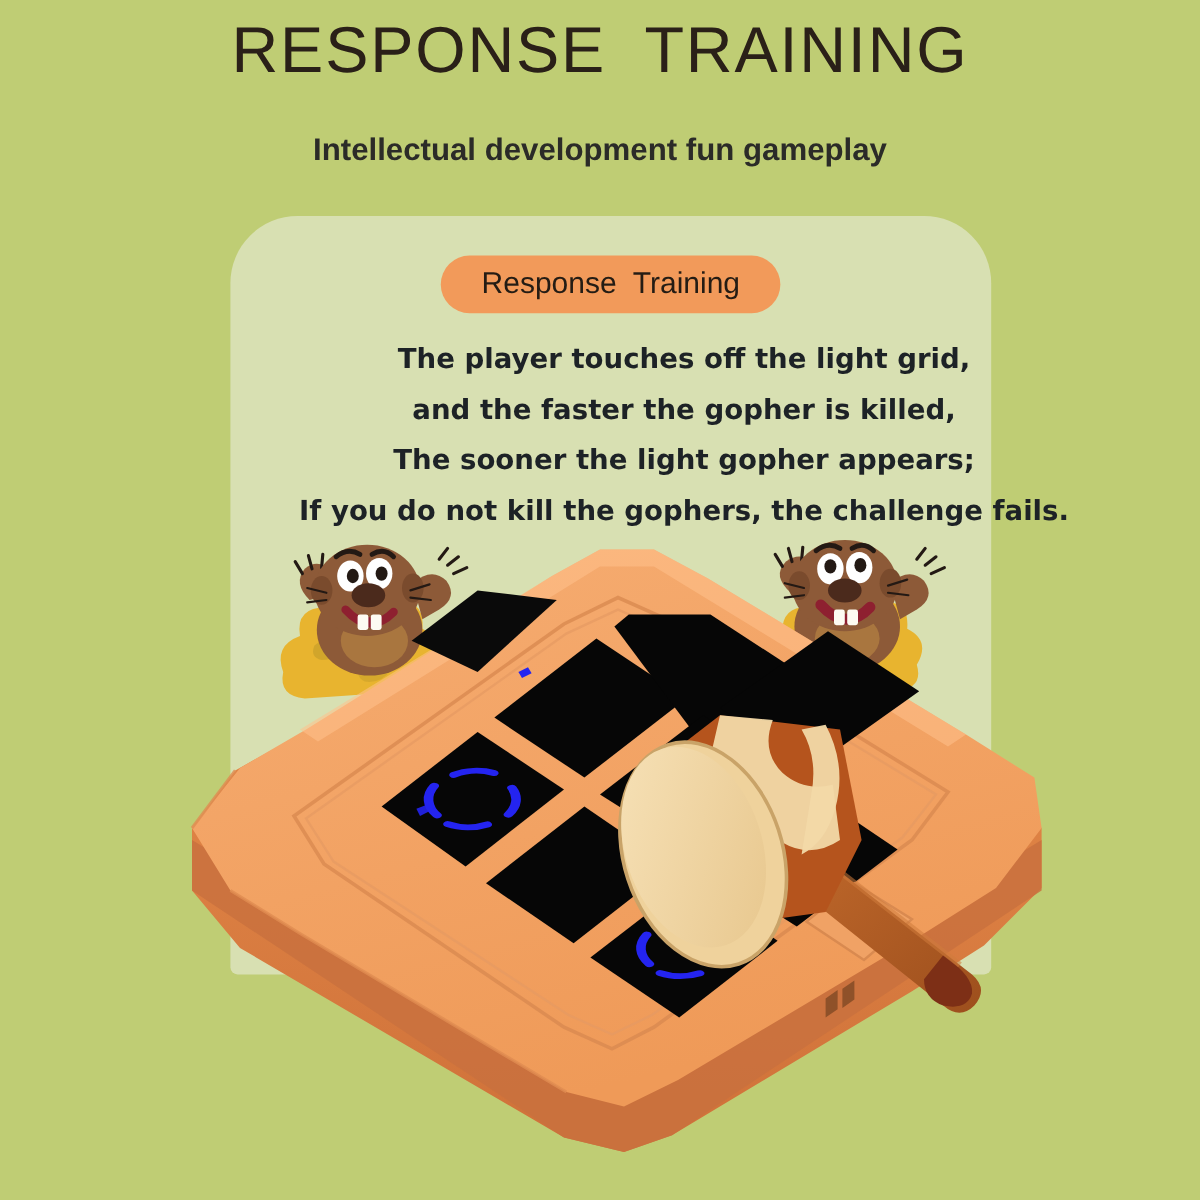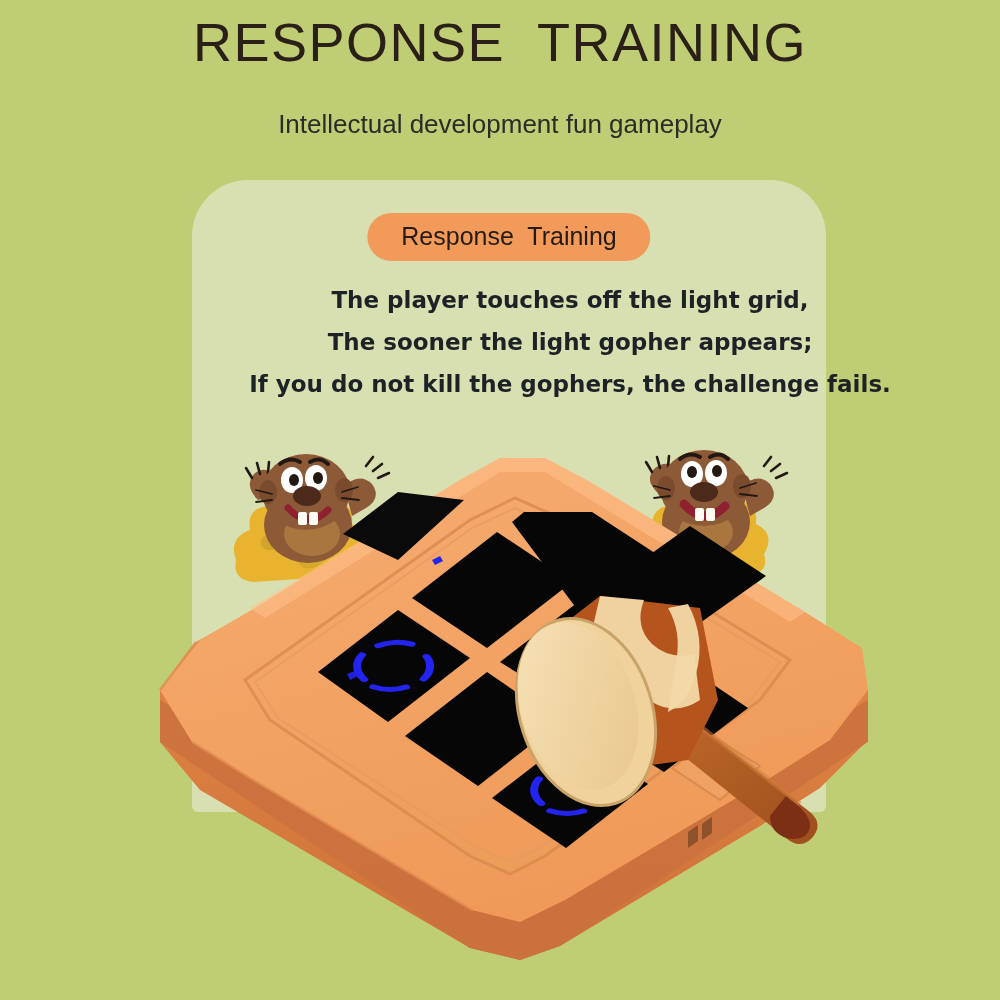--- a/index.html
+++ b/index.html
@@ -13,21 +13,21 @@
 
   
   #page-title{
     position:absolute;left:0;top:12px;width:1000px;text-align:center;
     font-family:"Liberation Sans", sans-serif;
     font-size:54px;line-height:60px;font-weight:400;
     letter-spacing:1.5px;color:#2a2018;white-space:pre;
   }
   #page-subtitle{
     position:absolute;left:0;top:108px;width:1000px;text-align:center;
-    font-size:26px;line-height:32px;font-weight:400;color:#2b2b28;
+    font-size:26px;line-height:32px;font-weight:700;color:#2b2b28;
   }
 
   
   #info-card{
     position:absolute;left:192px;top:180px;width:634px;height:632px;
     background:#d8e0b2;border-radius:56px 56px 6px 6px;
   }
   #badge{
     position:absolute;left:50%;transform:translateX(-50%);top:33px;
     background:#f29a5a;border-radius:26px;
@@ -50,20 +50,21 @@
 
 <div class="stage">
 
   <div id="page-title">RESPONSE  TRAINING</div>
   <div id="page-subtitle">Intellectual development fun gameplay</div>
 
   <div id="info-card">
     <div id="badge">Response  Training</div>
     <div id="instructions">
       <span class="line">The player touches off the light grid,</span>
+      <span class="line">and the faster the gopher is killed,</span>
       <span class="line">The sooner the light gopher appears;</span>
       <span class="line">If you do not kill the gophers, the challenge fails.</span>
     </div>
   </div>
 
   <svg id="toy-illustration" viewBox="0 0 1000 1000">
     <defs>
       <linearGradient id="gTop" x1="0" y1="0" x2="0.4" y2="1">
         <stop offset="0" stop-color="#f6ad72"></stop>
         <stop offset="1" stop-color="#ef9a58"></stop>

